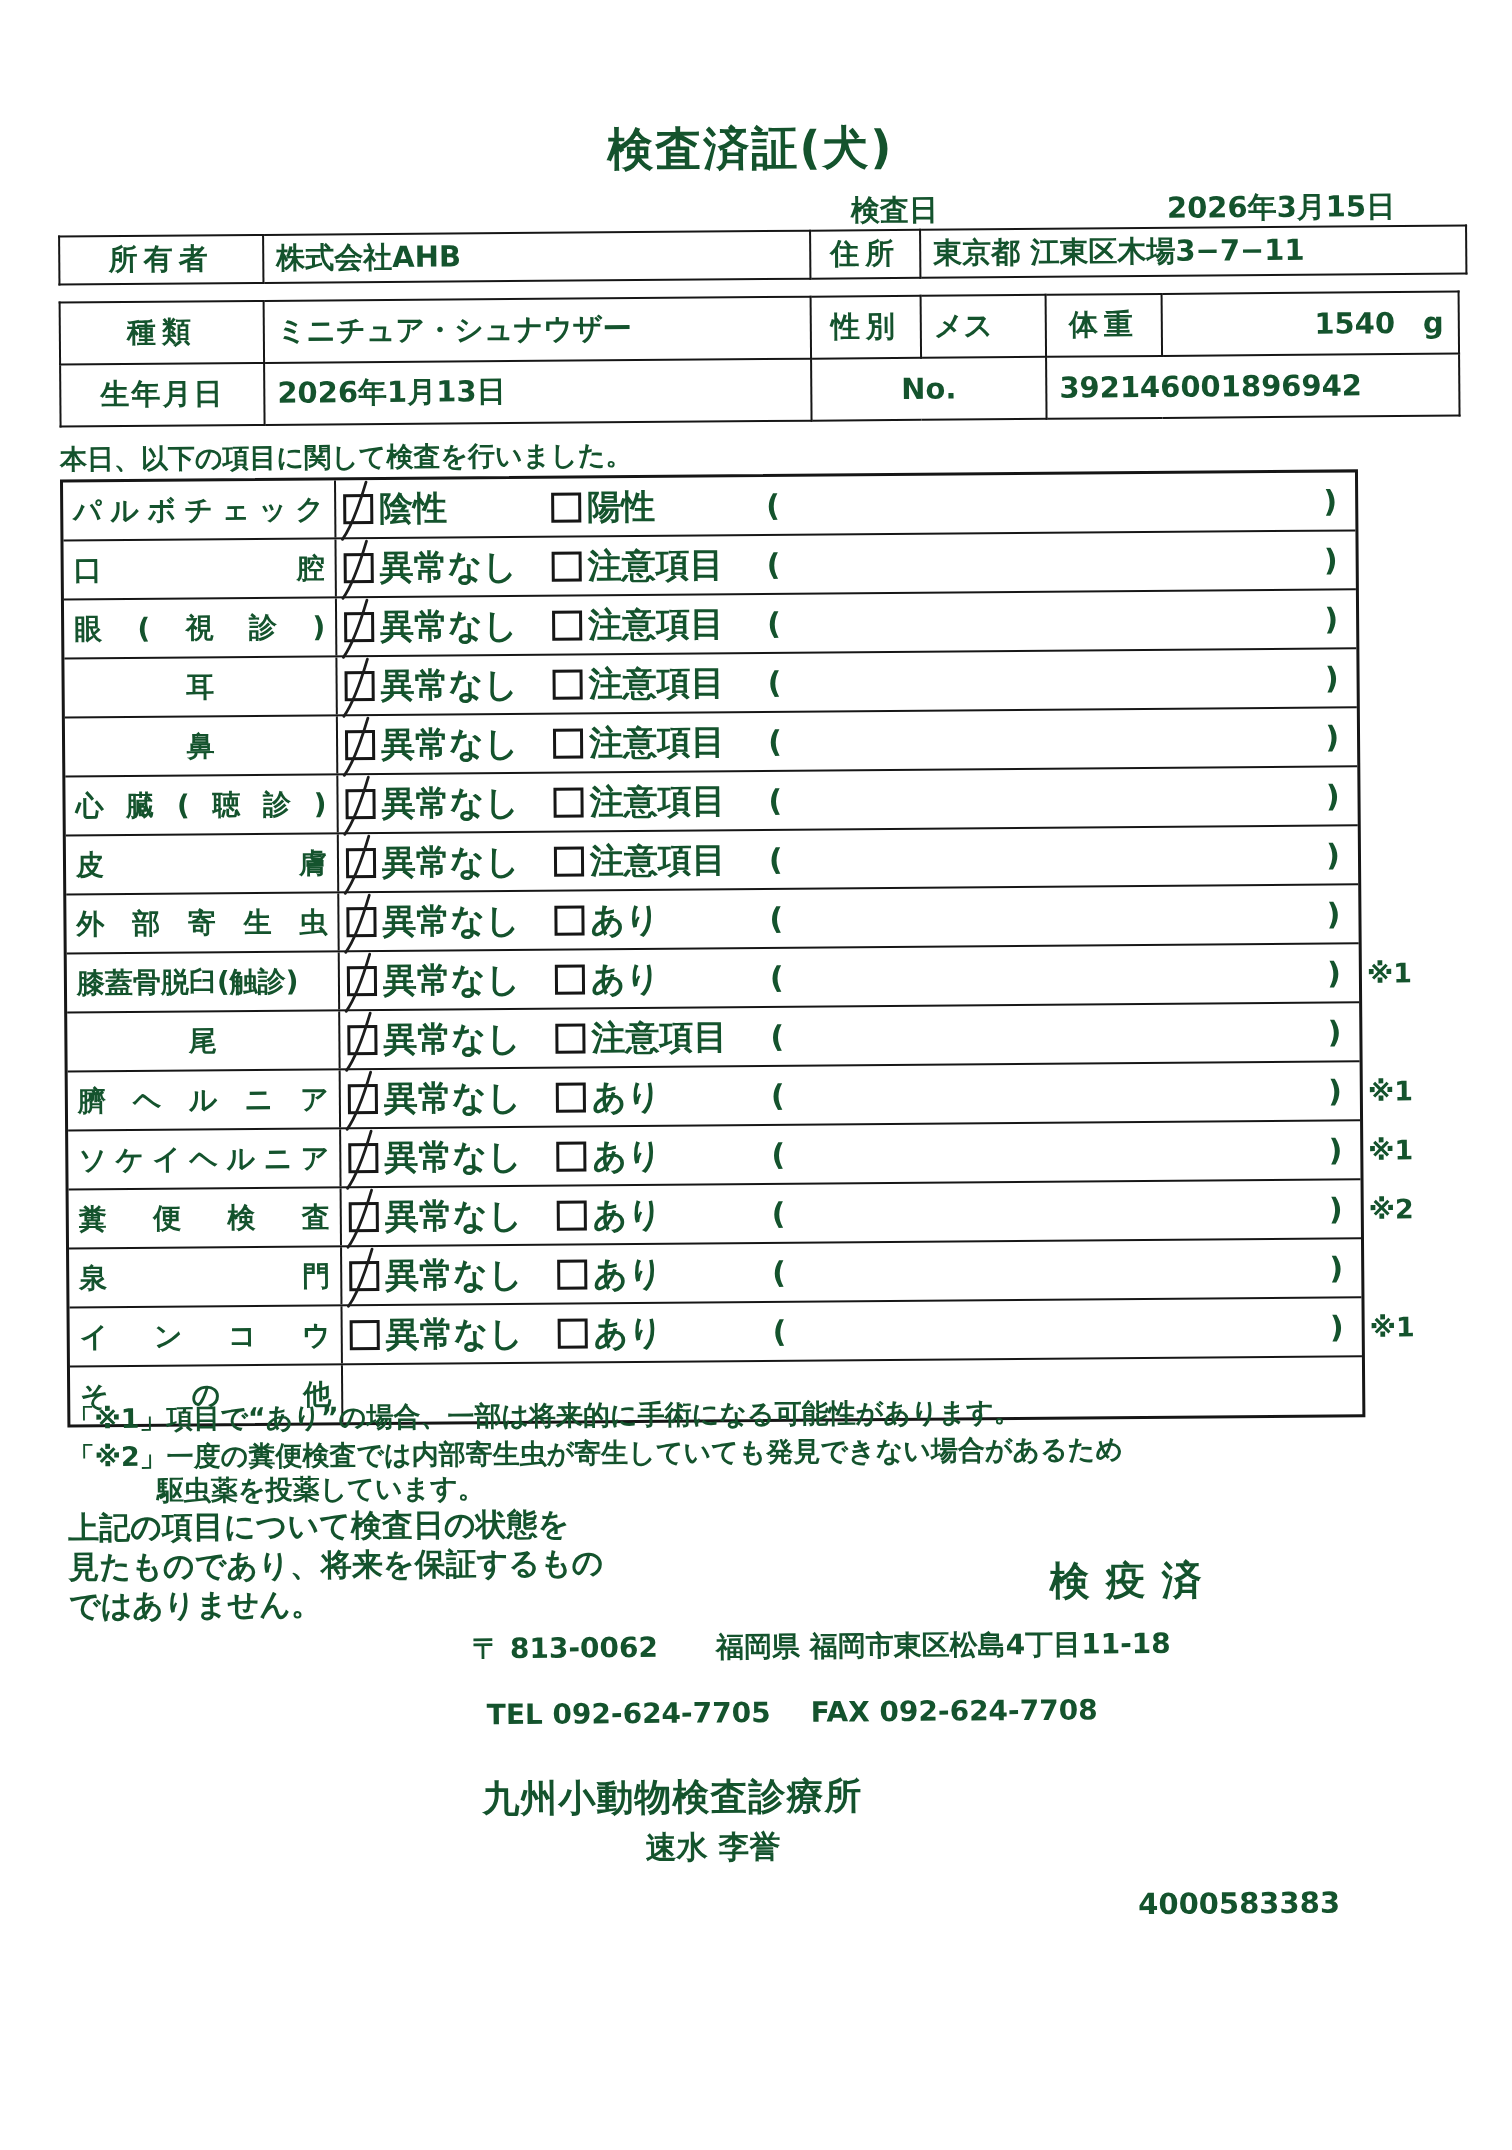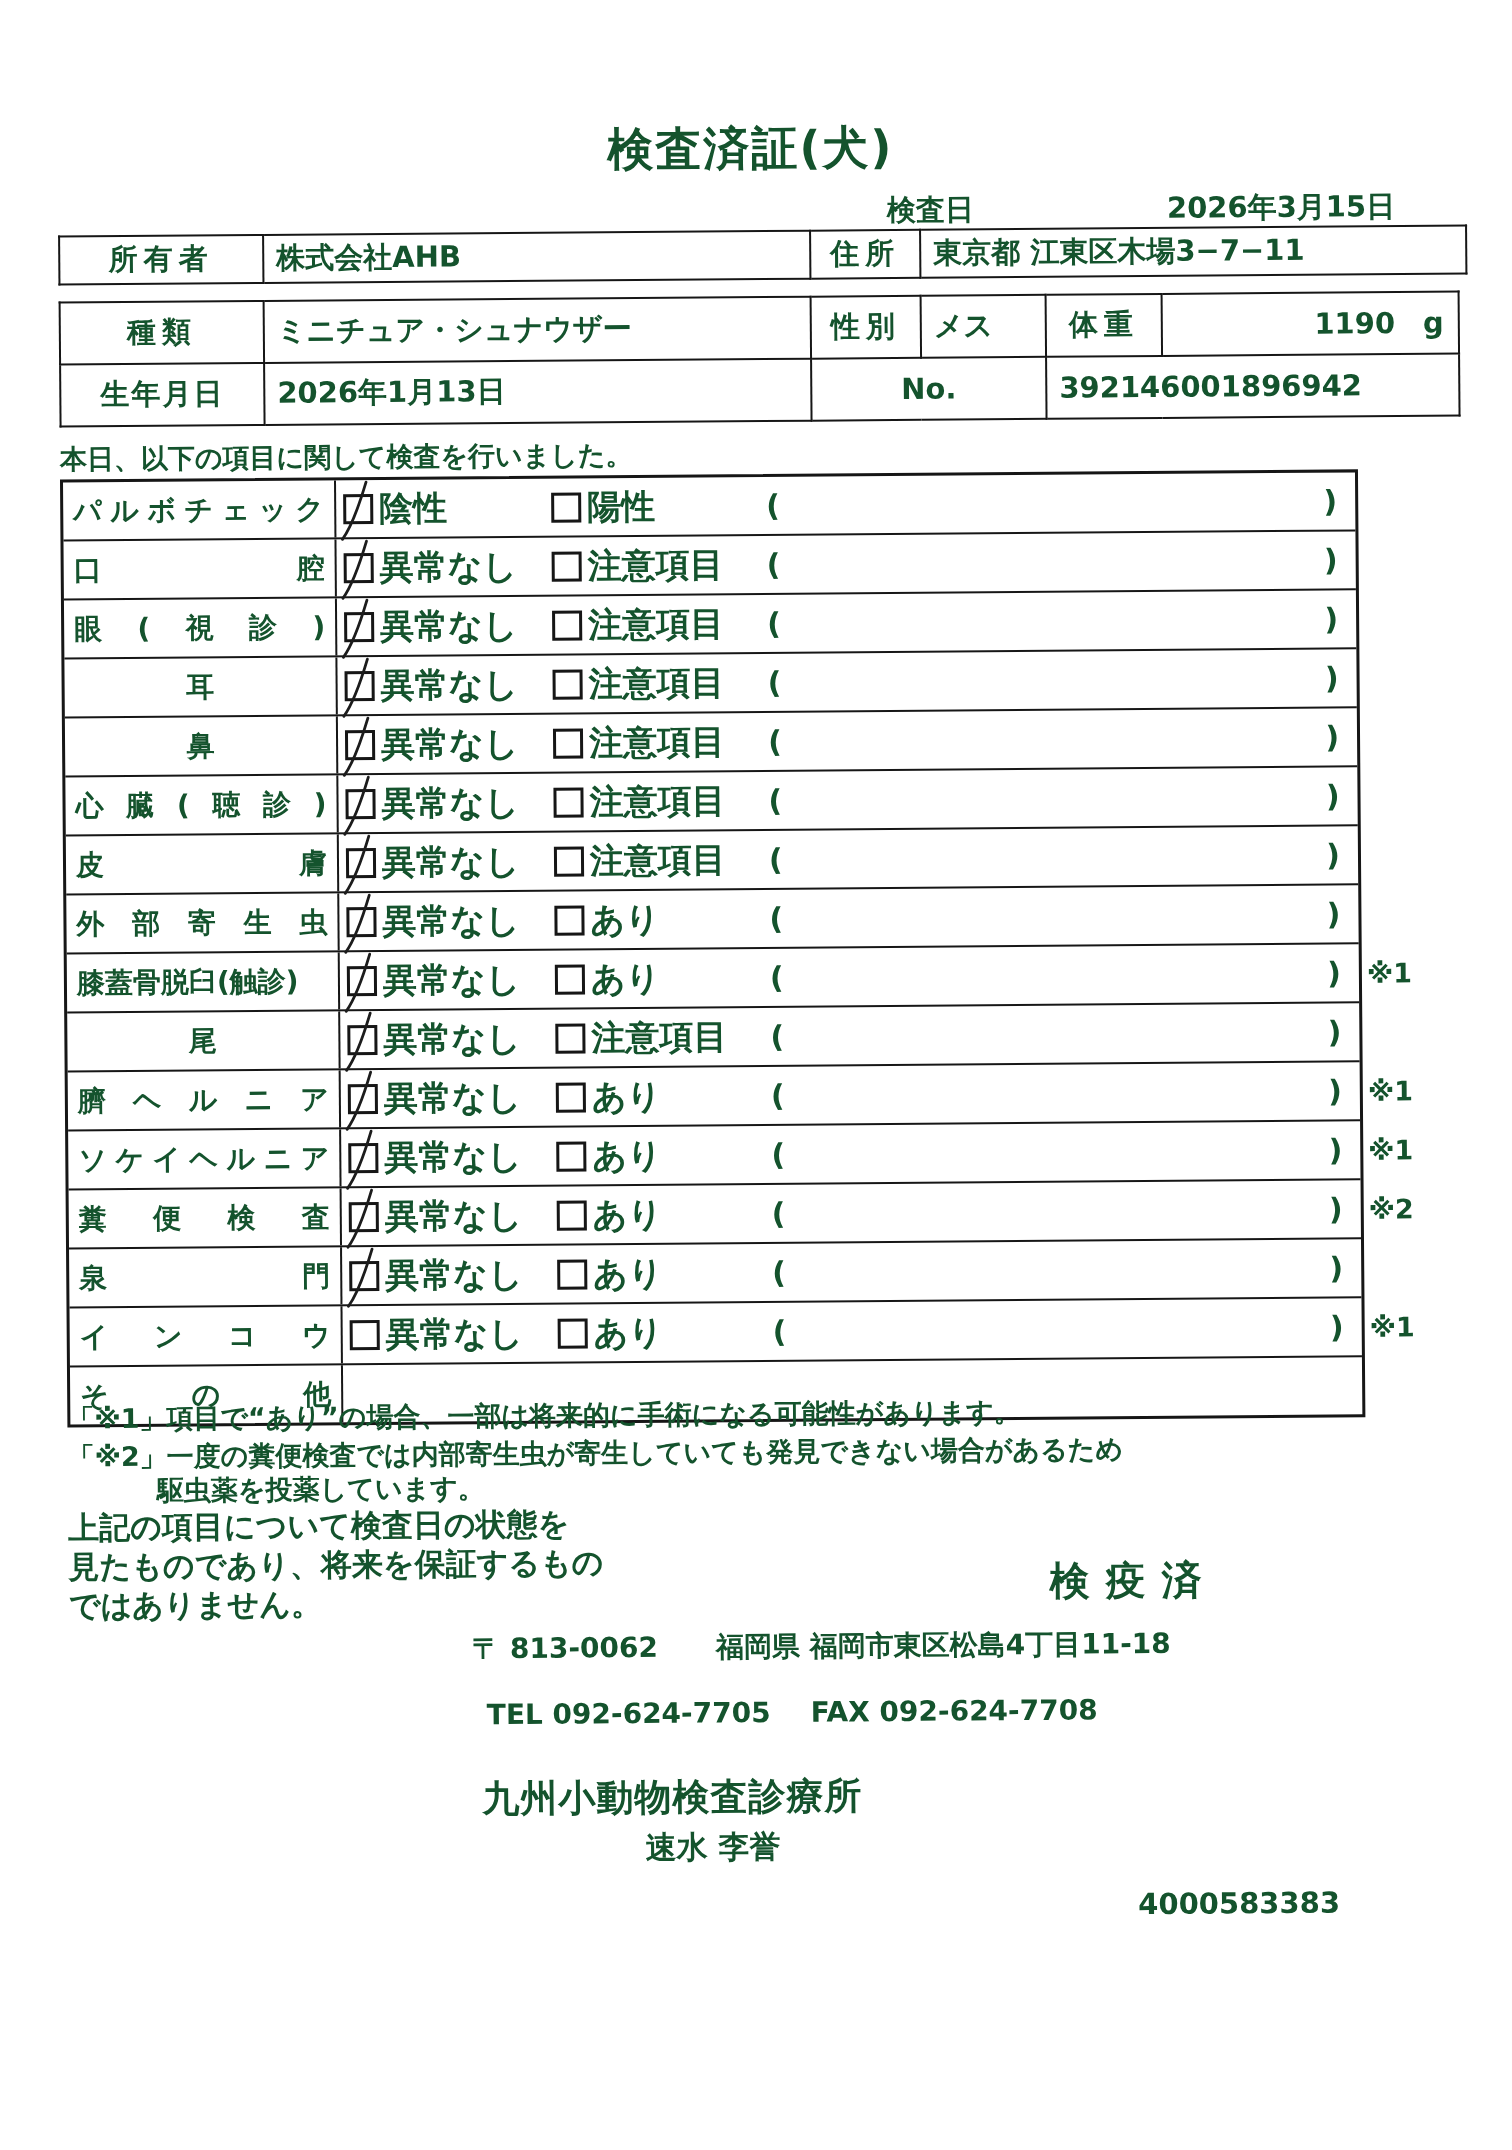--- a/index.html
+++ b/index.html
@@ -5,21 +5,21 @@
   html,body{margin:0;padding:0;background:#e8e8e8;}
   .page{
     position:relative;width:1512px;height:2150px;background:#ffffff;
     font-family:"DejaVu Sans","Liberation Sans",sans-serif;color:#14532d;
     overflow:hidden;margin:0 auto;padding-left:24px;
   }
   .sheet{position:absolute;inset:0;transform:rotate(-0.45deg);transform-origin:50% 40%;}
   .abs{position:absolute;}
 
   .doc-title{width:100%;text-align:center;top:118px;left:-12px;font-size:46px;font-weight:700;letter-spacing:2px;}
-  .date-label{left:892px;top:192px;font-size:29px;font-weight:600;}
+  .date-label{left:856px;top:192px;font-size:29px;font-weight:600;}
   .date-value{left:1172px;top:192px;font-size:29px;font-weight:600;}
 
   table.info{border-collapse:collapse;table-layout:fixed;}
   table.info td{
     border:2.5px solid #161616;font-size:29px;font-weight:600;
     padding:0 12px;white-space:nowrap;overflow:visible;
   }
   td.lab{text-align:center;letter-spacing:6px;padding:0 4px;}
   .owner-tbl{left:63px;top:230px;}
   .owner-tbl td{height:46px;}
@@ -83,21 +83,21 @@
     <table class="info pet-tbl abs">
       <tbody>
           <tr>
         <td class="lab" style="width:178px">種類</td>
         <td style="width:521px">ミニチュア・シュナウザー</td>
         <td class="lab" style="width:84px">性別</td>
         <td style="width:99px">メス</td>
         <td class="lab" style="width:90px">体重</td>
         <td style="width:295px;padding:0">
           <div class="weight-cell">
-            <span>1190</span>
+            <span>1540</span>
             <span>g</span>
           </div>
         </td>
       </tr>
       <tr>
         <td class="lab" style="letter-spacing:2px">生年月日</td>
         <td>2026年1月13日</td>
         <td class="lab" colspan="2" style="letter-spacing:0">No.</td>
         <td colspan="2">392146001896942</td>
       </tr>

